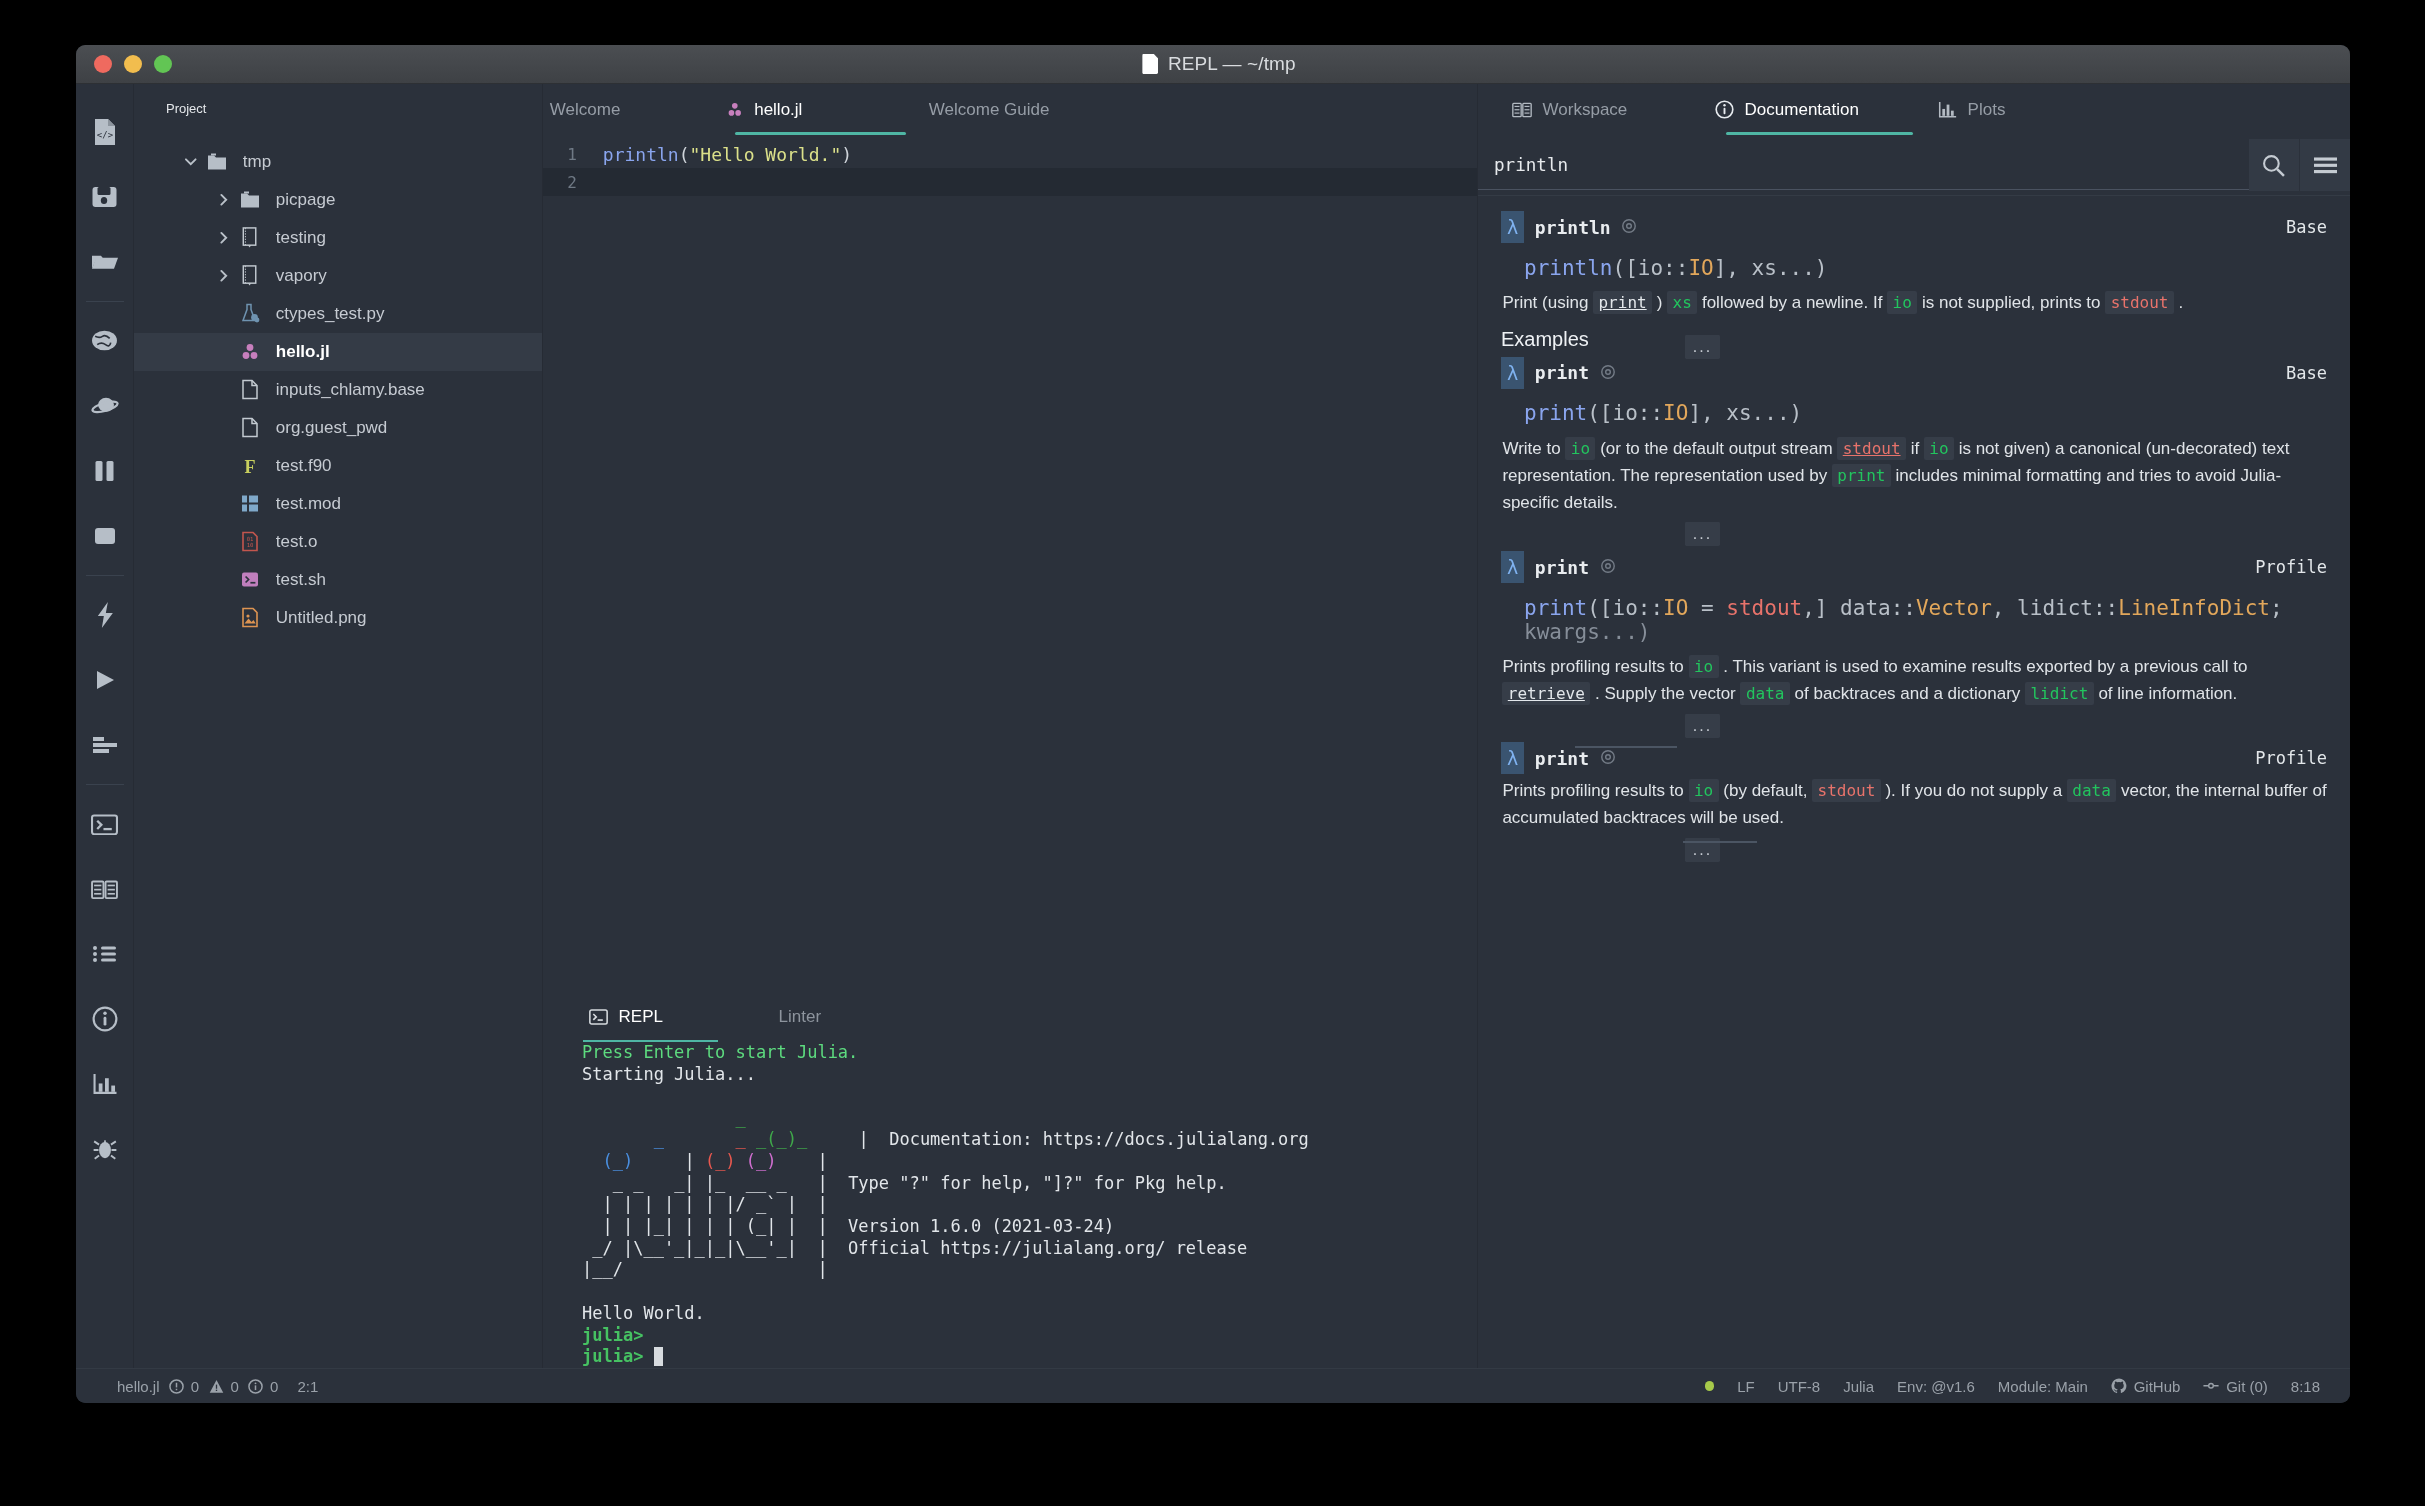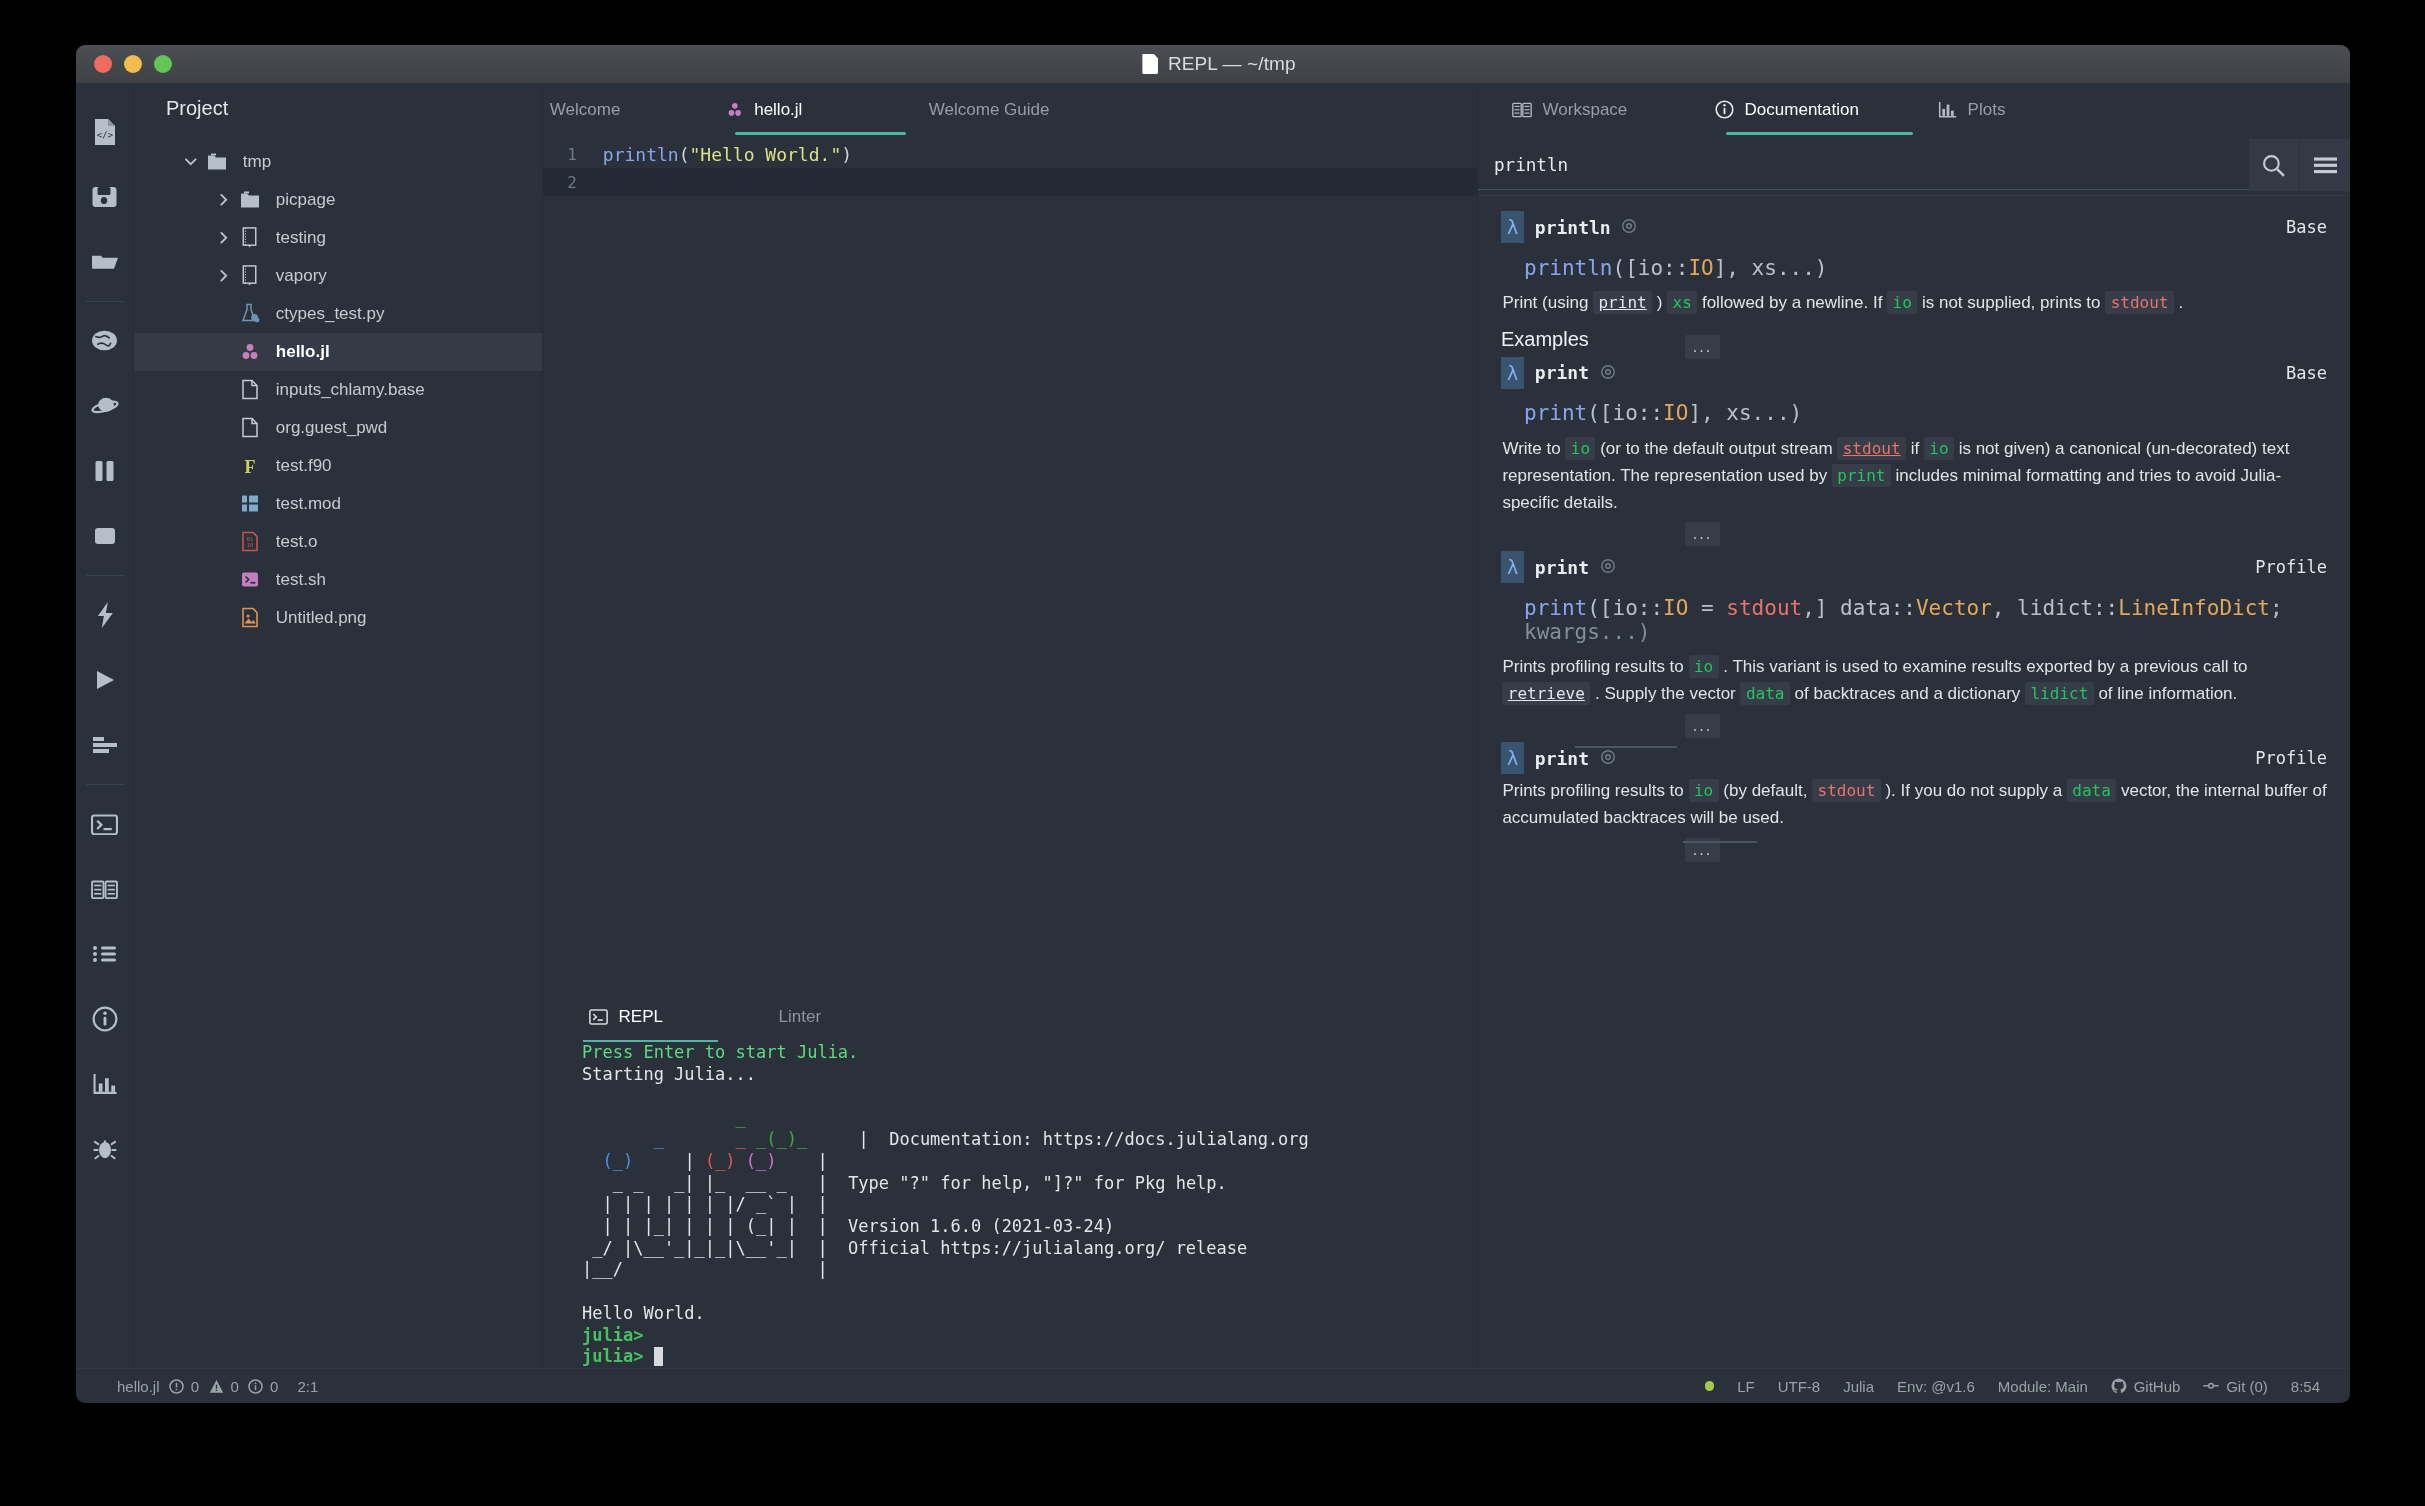--- a/index.html
+++ b/index.html
@@ -68,21 +68,21 @@
   .project {
     width: 409px; flex: 0 0 409px;
     background: #2b313b;
     display: flex; flex-direction: column;
     border-right: 0.7px solid #262b34;
   }
   .project-head {
     height: 49px; display: flex; align-items: center;
     padding-left: 32px; gap: 0;
   }
-  .project-title { color: #e4e7ea; font-size: 20px; }
+  .project-title { color: #e4e7ea; font-size: 13px; }
   .tree { padding-top: 9.5px; }
   .tree-row {
     display: flex; align-items: center;
     height: 38px; cursor: pointer; position: relative;
   }
   .tree-row.selected { background: #343b46; }
   .tree-row .chev {
     width: 20px; display: flex; justify-content: center;
     color: #b9c0c8; flex: 0 0 20px;
   }
@@ -794,18 +794,18 @@
           </svg>
         <span>GitHub</span>
       </span>
       <span class="sb-item">
         <svg width="16" height="13.5" viewBox="0 0 18 14">
             <circle cx="9" cy="7" r="2.6" fill="none" stroke="#9aa1a9" stroke-width="1.6"></circle>
             <path d="M0.5 7 H6 M12 7 H17.5" stroke="#9aa1a9" stroke-width="1.6"></path>
           </svg>
         <span>Git (0)</span>
       </span>
-      <span class="sb-item">8:54</span>
+      <span class="sb-item">8:18</span>
     </div>
   </div>
 
 </div>
 
 
 </body></html>

